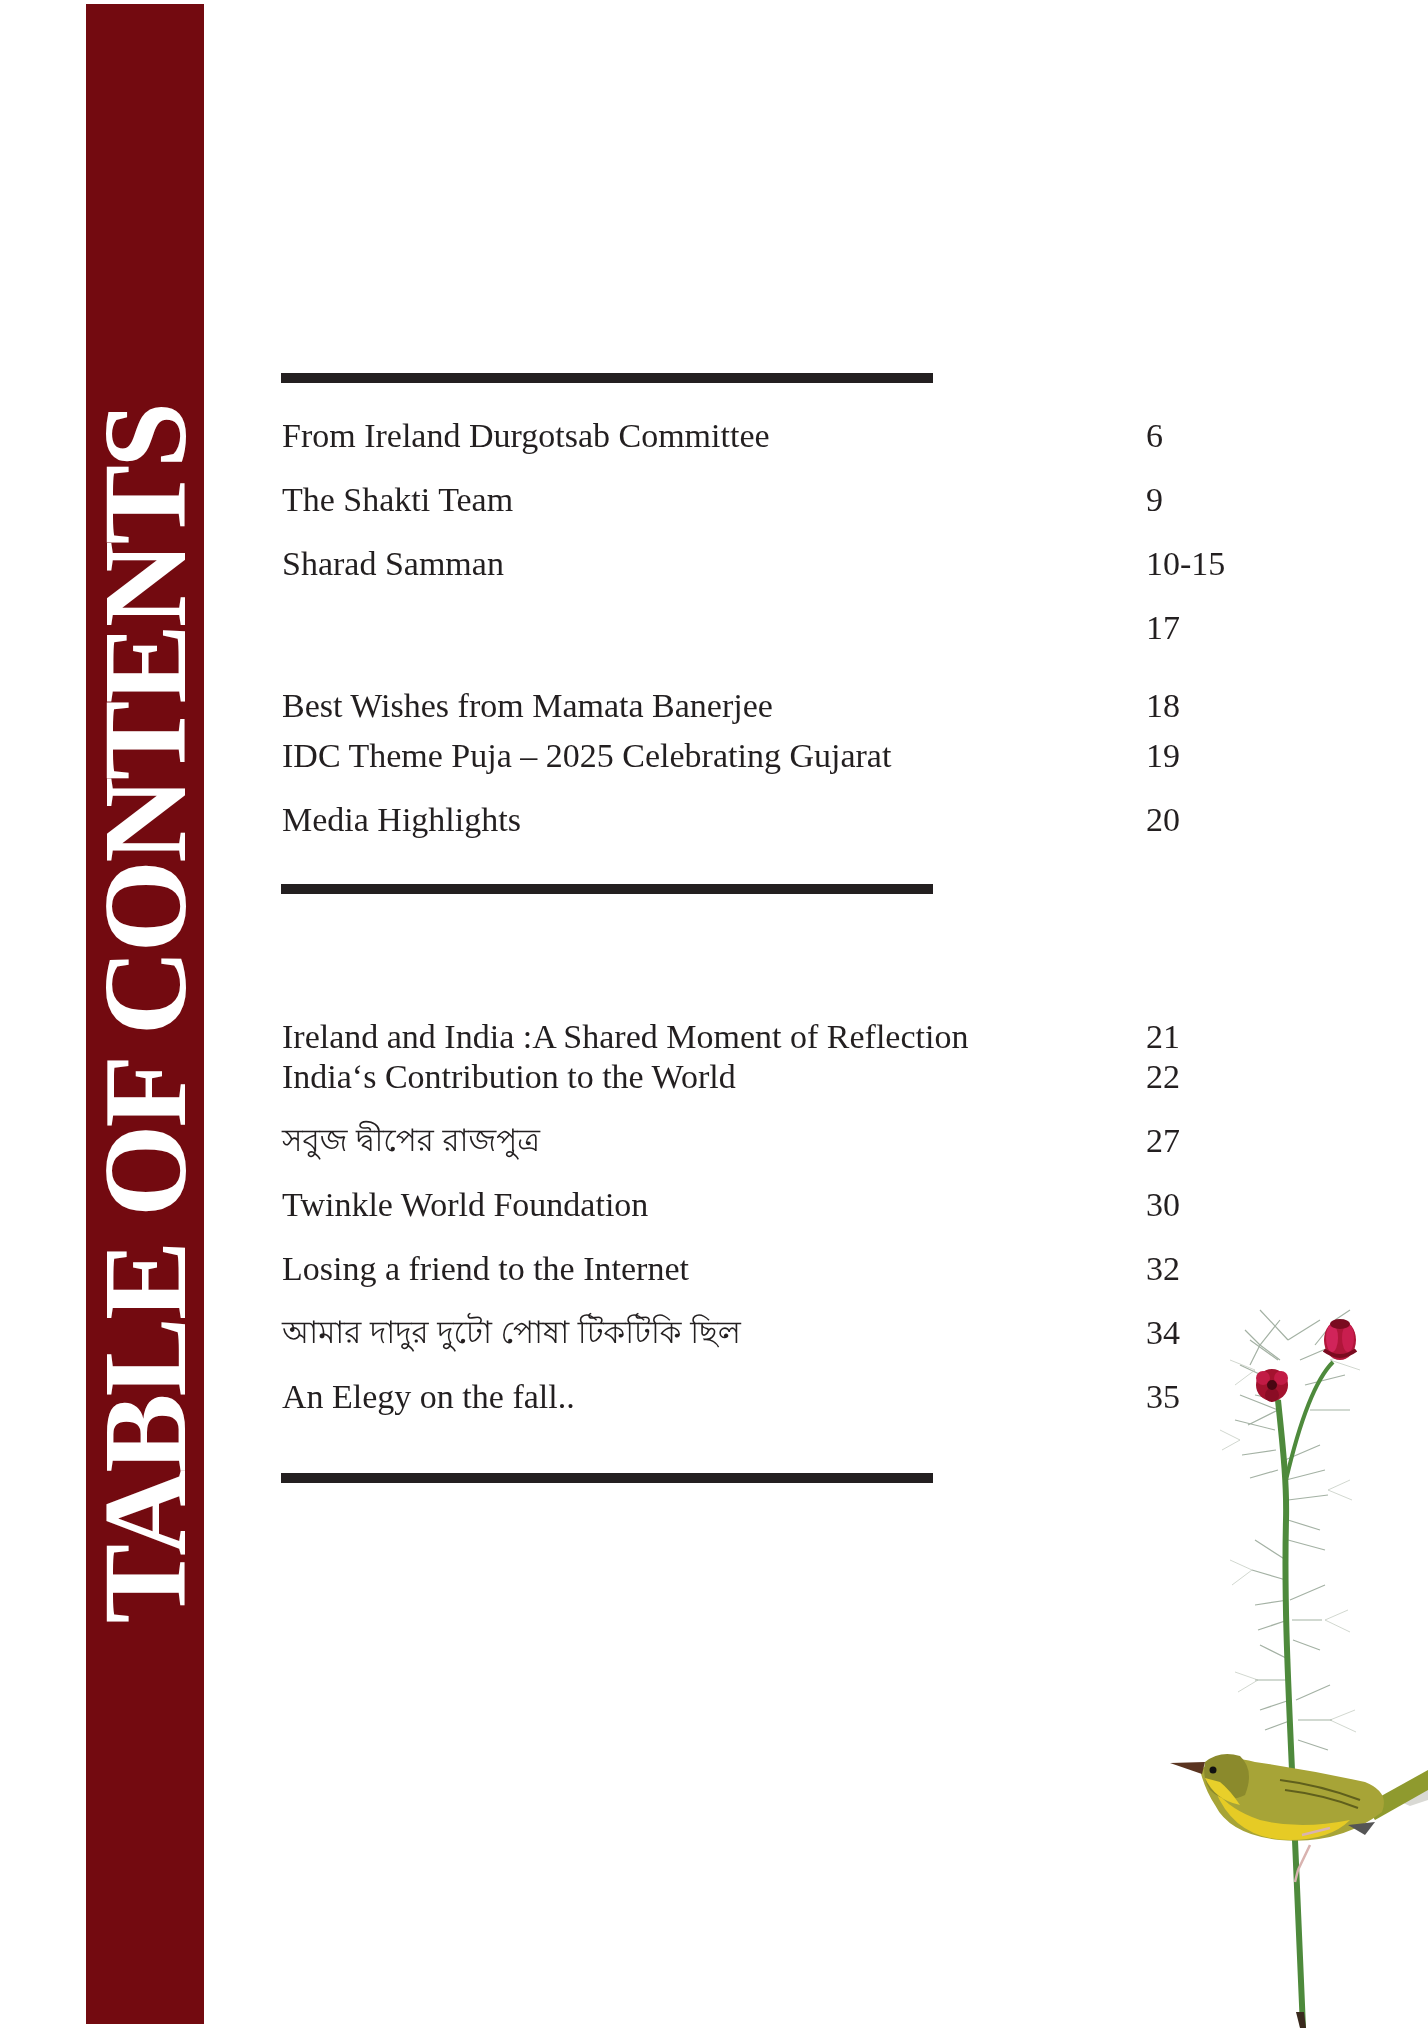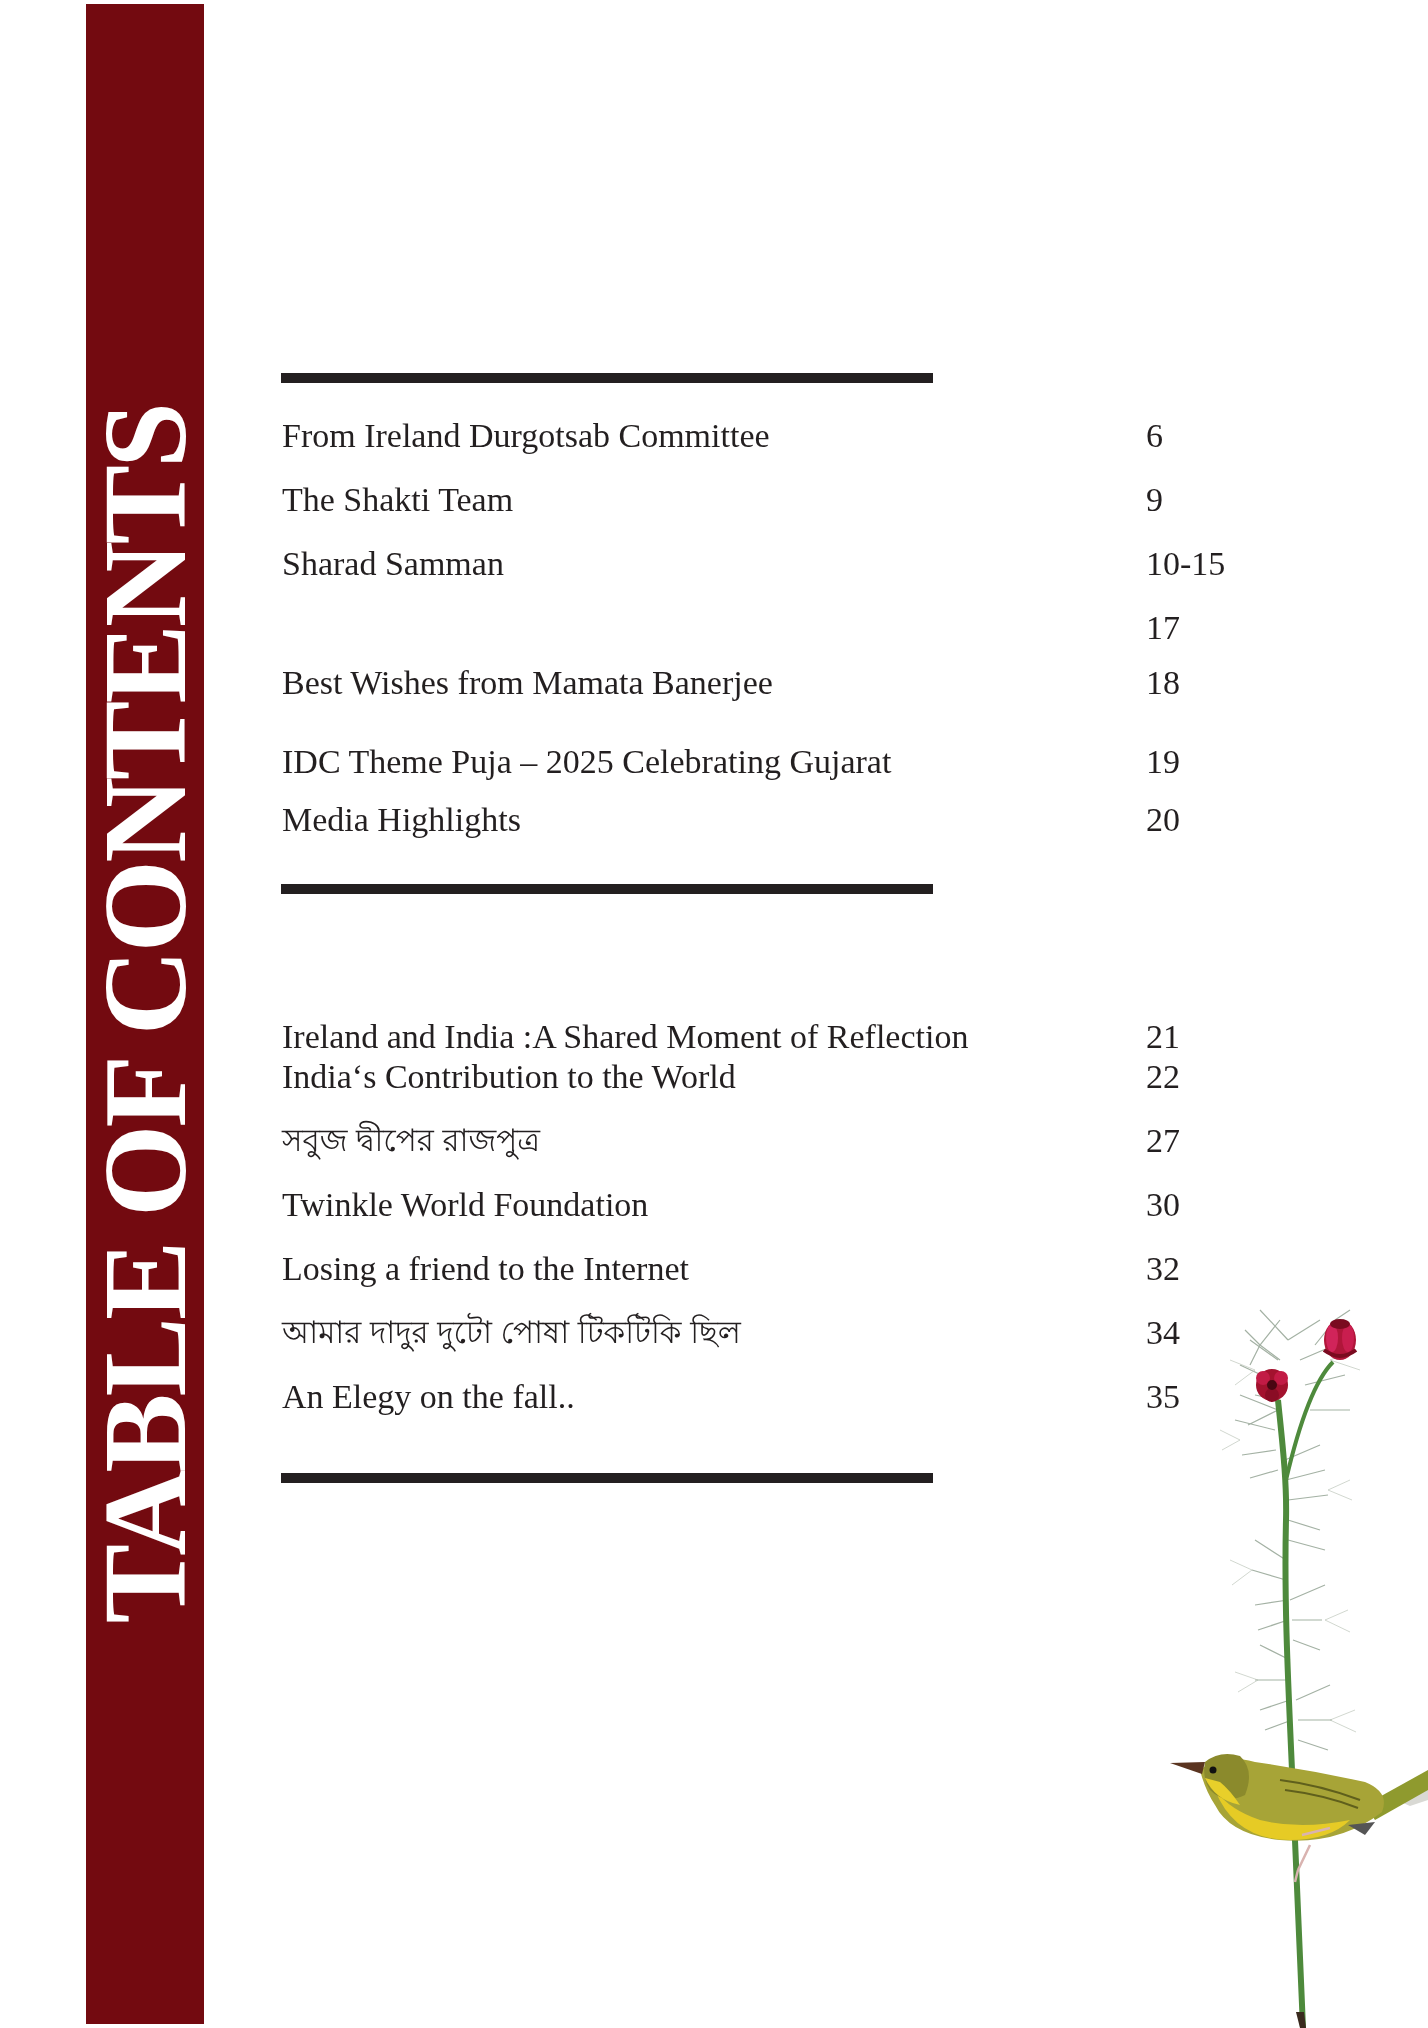--- a/index.html
+++ b/index.html
@@ -59,25 +59,25 @@
     <span class="toc-title">The Shakti Team</span>
     <span class="toc-page">9</span>
   </div>
   <div class="toc-row" style="top:539px;">
     <span class="toc-title">Sharad Samman</span>
     <span class="toc-page">10-15</span>
   </div>
   <div class="toc-row" style="top:603px;">
     <span class="toc-page">17</span>
   </div>
-  <div class="toc-row" style="top:658px;">
+  <div class="toc-row" style="top:681px;">
     <span class="toc-title">Best Wishes from Mamata Banerjee</span>
     <span class="toc-page">18</span>
   </div>
-  <div class="toc-row" style="top:731px;margin-top:6px;">
+  <div class="toc-row" style="top:731px;">
     <span class="toc-title">IDC Theme Puja – 2025 Celebrating Gujarat</span>
     <span class="toc-page">19</span>
   </div>
   <div class="toc-row" style="top:795px;">
     <span class="toc-title">Media Highlights</span>
     <span class="toc-page">20</span>
   </div>
 </div>
 
 <div>

